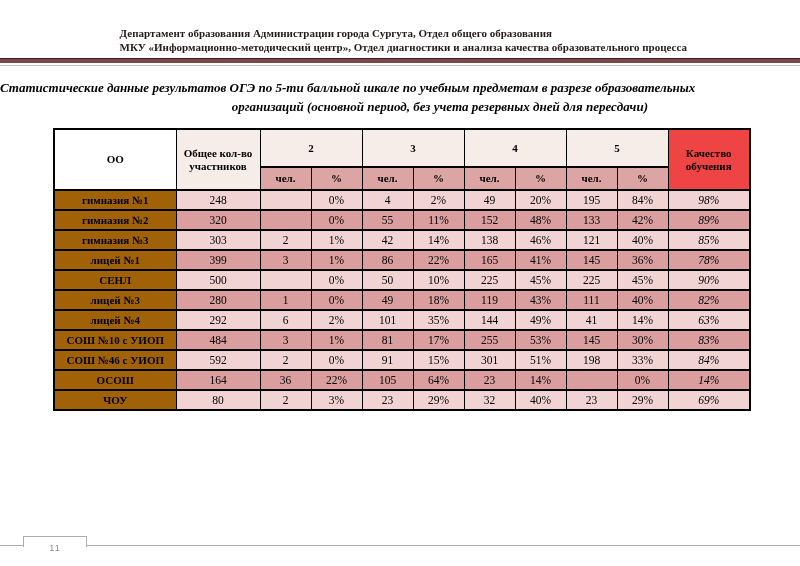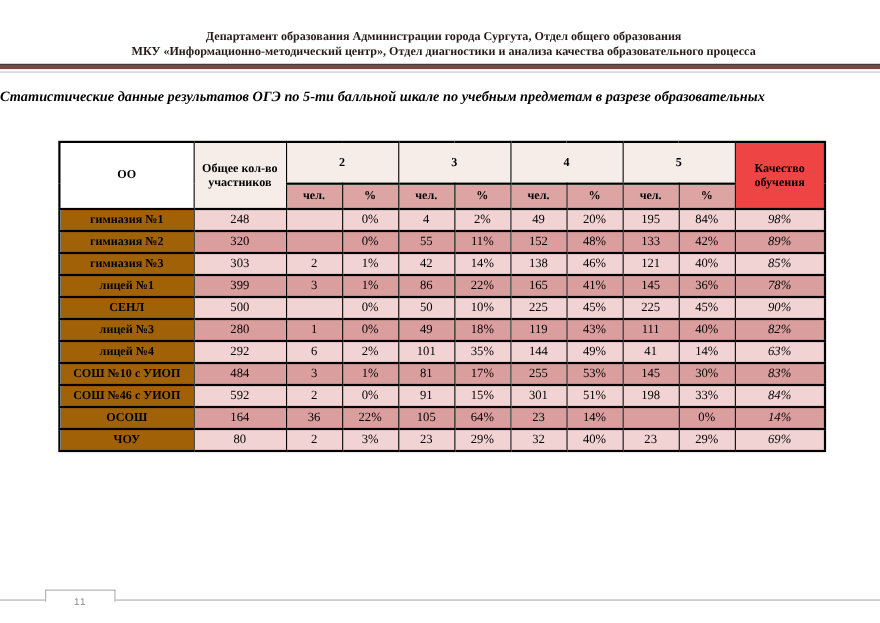--- a/index.html
+++ b/index.html
@@ -10,21 +10,21 @@
     background: #ffffff;
     font-family: "Liberation Serif", "DejaVu Serif", serif;
     overflow: hidden;
   }
 
   
   .org-header {
     position: absolute;
     top: 26px;
     right: 113px;
-    text-align: center;
+    text-align: left;
     font-weight: bold;
     font-size: 11px;
     line-height: 14px;
     color: #261a1a;
     white-space: nowrap;
     margin-left: 40px;
   }
 
   
   .rule { position: absolute; top: 58px; left: 0; width: 800px; }
@@ -87,21 +87,21 @@
   .footer-line {
     position: absolute;
     top: 545px;
     left: 0;
     width: 800px;
     height: 1px;
     background: #adadad;
   }
   .footer-tab {
     position: absolute;
-    left: 41px;
+    left: 23px;
     top: 536px;
     width: 62px;
     height: 10px;
     background: #ffffff;
     border: 1px solid #adadad;
     border-bottom: none;
     text-align: center;
   }
   .footer-tab span {
     font-family: "Liberation Sans", sans-serif;
@@ -123,20 +123,21 @@
 
   <div class="rule">
     <div class="rule-dark"></div>
     <div class="rule-main"></div>
     <div class="rule-gap"></div>
     <div class="rule-gray"></div>
   </div>
 
   <div class="title">
     <div class="title-line">Статистические данные результатов ОГЭ по 5-ти балльной шкале по учебным предметам  в разрезе образовательных</div>
+    <div class="title-line">организаций  (основной период, без учета резервных дней для пересдачи)</div>
   </div>
 
   <table class="data-table">
     <colgroup>
       <col style="width:122px">
         <col style="width:84px">
       <col style="width:51px">
         <col style="width:51px">
       <col style="width:51px">
         <col style="width:51px">

